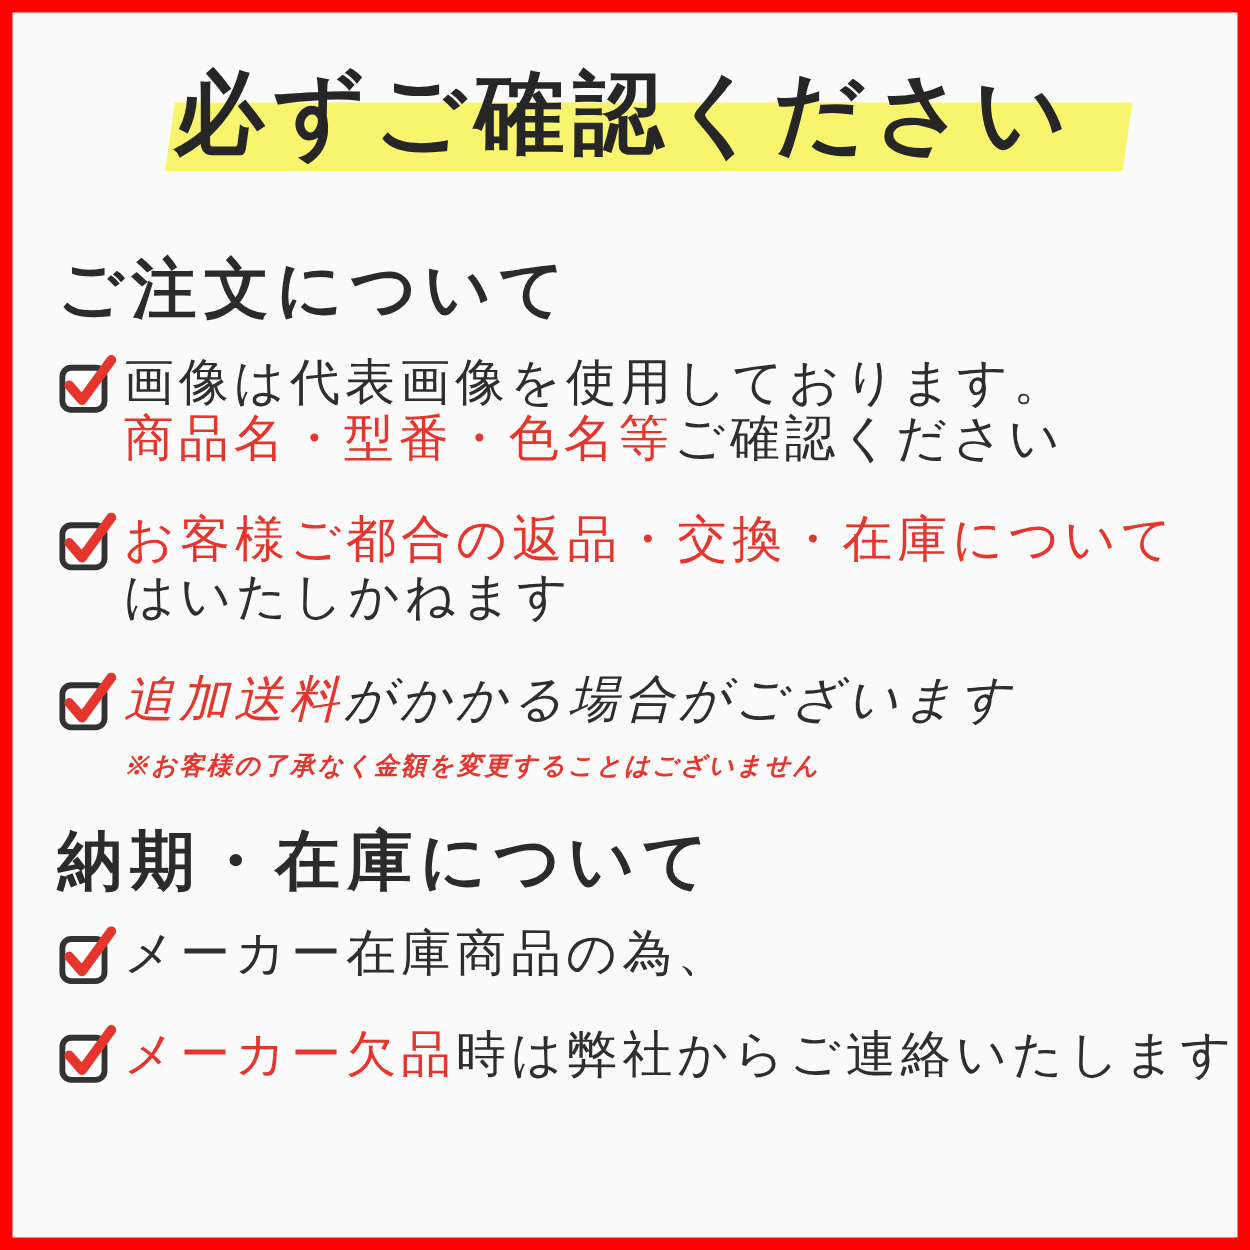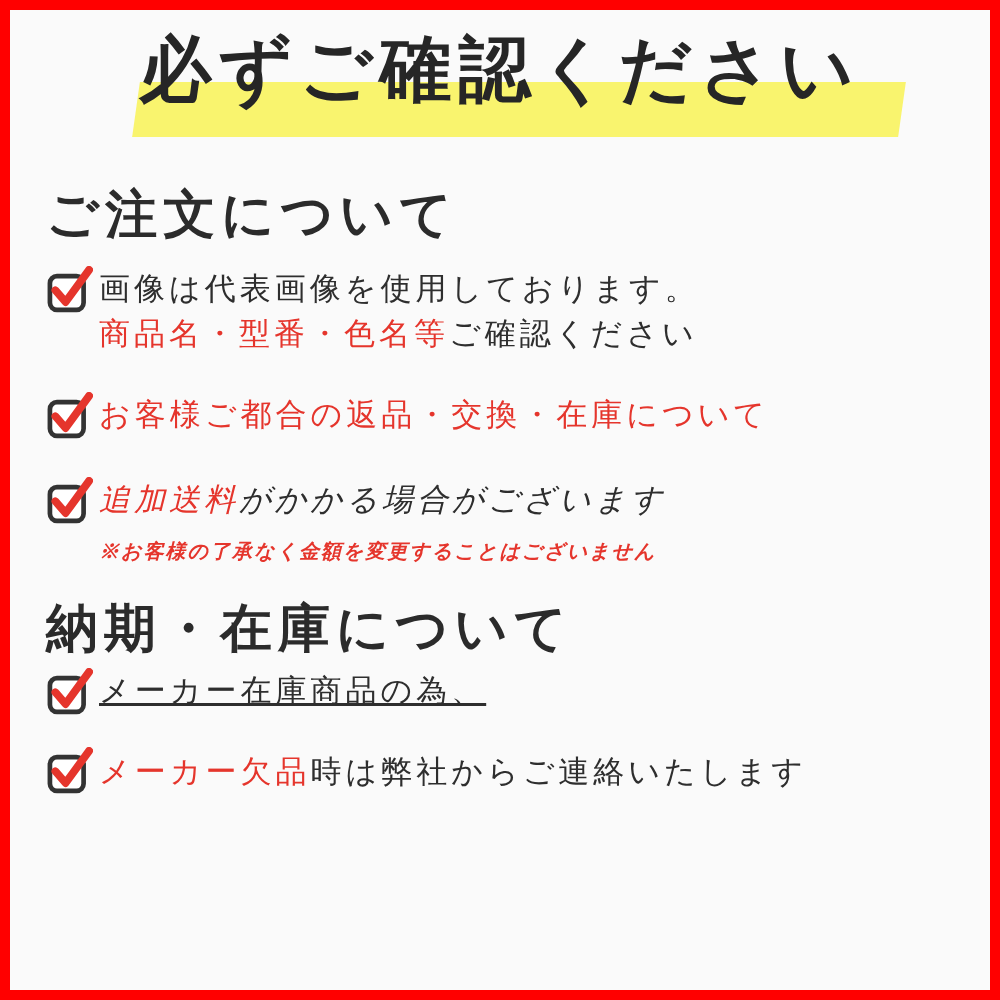--- a/index.html
+++ b/index.html
@@ -10,50 +10,50 @@
   body{
     background:var(--bg);
     border:10px solid var(--frame);
     font-family:"DejaVu Serif","Liberation Serif",serif;
     color:var(--dark);
     overflow:hidden;
   }
   .content{padding:0 36px;}
 
   
-  .title-wrap{position:relative; text-align:center; padding-top:12px; height:120px;}
+  .title-wrap{position:relative; text-align:center; padding-top:33px; height:120px;}
   .title-highlight{
     position:absolute; top:72px; left:90px; width:766px; height:55px;
     background:var(--yellow); transform:skewX(-8deg); z-index:0;
   }
   .title{
     position:relative; z-index:1; font-size:72px; font-weight:bold;
     letter-spacing:7px; color:#262626; white-space:nowrap;
   }
 
   
   .section-heading{
     font-size:52px; font-weight:bold; letter-spacing:6px;
     color:#2b2b2b; white-space:nowrap; line-height:60px;
   }
-  .heading-1{margin-top:54px;}
+  .heading-1{margin-top:72px;}
   .heading-2{margin-top:30px;}
 
   
   .item{display:flex; align-items:flex-start;}
   .item-1{margin-top:22px;}
   .item-2{margin-top:36px;}
   .item-3{margin-top:38px;font-style:italic;}
-  .item-4{margin-top:10px;text-decoration:underline;}
+  .item-4{margin-top:22px;}
   .item-5{margin-top:32px;align-items:flex-end;}
   .check-icon{width:47px; height:47px; flex:none; margin-right:6px; margin-top:0px;}
   .check-box-rect{stroke:#333; fill:#ffffff;}
   .check-mark{stroke:var(--red); fill:none;}
   .item-text{flex:1;}
-  .line{font-size:31px; letter-spacing:4px; line-height:45px; white-space:nowrap;}
+  .line{font-size:40px; letter-spacing:4px; line-height:45px; white-space:nowrap;}
   .seg-dark{color:var(--dark);}
   .seg-red{color:var(--red);}
   .note{
     font-size:20px; letter-spacing:2px; line-height:34px; margin-top:12px;
     color:var(--red); font-weight:bold; white-space:nowrap;
   }
 </style>
 </head>
 <body>
 
@@ -77,20 +77,21 @@
     </div>
   </div>
 
   <div class="item item-2">
     <svg class="check-icon" viewBox="0 0 60 60">
       <rect class="check-box-rect" x="5" y="13" width="43" height="43" rx="9" stroke-width="6"></rect>
       <path class="check-mark" d="M12 31 L25 46 L55 5" stroke-width="10" stroke-linecap="round" stroke-linejoin="round"></path>
     </svg>
     <div class="item-text">
       <div class="line"><span class="seg-red">お客様ご都合の返品・交換・在庫について</span></div>
+      <div class="line"><span class="seg-dark">はいたしかねます</span></div>
     </div>
   </div>
 
   <div class="item item-3">
     <svg class="check-icon" viewBox="0 0 60 60">
       <rect class="check-box-rect" x="5" y="13" width="43" height="43" rx="9" stroke-width="6"></rect>
       <path class="check-mark" d="M12 31 L25 46 L55 5" stroke-width="10" stroke-linecap="round" stroke-linejoin="round"></path>
     </svg>
     <div class="item-text">
       <div class="line"><span class="seg-red">追加送料</span><span class="seg-dark">がかかる場合がございます</span></div>

